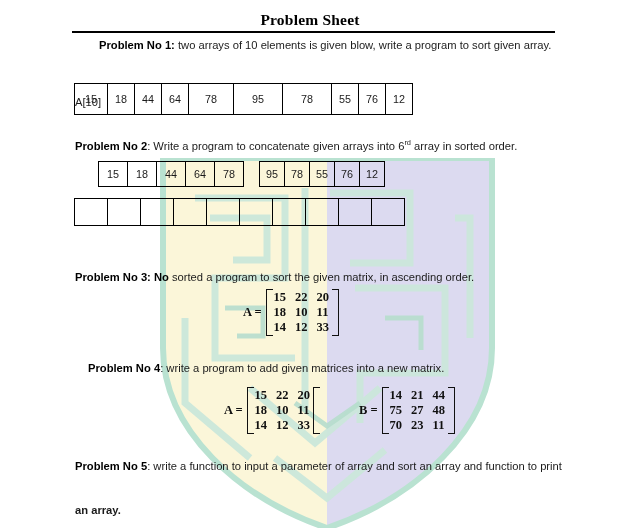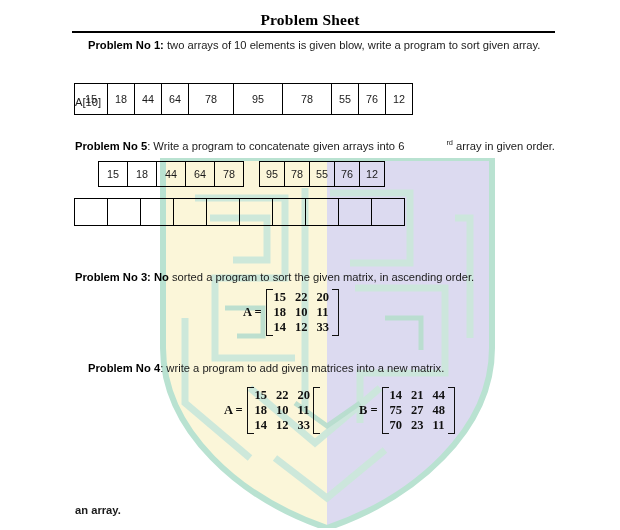--- a/index.html
+++ b/index.html
@@ -57,21 +57,21 @@
   }
 
   .para {
     position: absolute;
     font-size: 11.2px;
     line-height: 14px;
     color: #1b1b1b;
     white-space: nowrap;
   }
   .para b { font-weight: bold; color: #000; }
-  .para sup { font-size: 7.4px; vertical-align: super; margin-left: 42px; }
+  .para sup { font-size: 7.4px; vertical-align: super; }
 
   
   .array-table {
     position: absolute;
     border-collapse: collapse;
     font-size: 10.8px;
     background: transparent;
   }
   .array-table td {
     border: 1.3px solid #000000;
@@ -135,21 +135,21 @@
     line-height: 15px;
     font-size: 12.5px;
     font-weight: bold;
   }
 
   #matrix-p3 { left: 243px; top: 289px; }
   #matrix-p4-a { left: 224px; top: 387px; }
   #matrix-p4-b { left: 359px; top: 387px; }
 
   
-  #p1-text { left: 64px; top: 38px; padding-left: 24px; }
+  #p1-text { left: 75px; top: 38px; padding-left: 24px; }
   #p1-varname { left: 75px; top: 62px; margin-top: 33px; }
   #p2-text { left: 75px; top: 136px; }
   #p3-text { left: 75px; top: 270px; }
   #p4-text { left: 88px; top: 361px; }
   #p5-text { left: 75px; top: 459px; }
   #p5-text-2 { left: 75px; top: 503px; font-weight: bold; }
 </style>
 </head>
 <body>
 
@@ -203,21 +203,21 @@
           <td style="width: 48px;">95</td>
           <td style="width: 48px;">78</td>
           <td style="width: 26px;">55</td>
           <td style="width: 26px;">76</td>
           <td style="width: 26px;">12</td>
         </tr>
       </tbody>
   </table>
 
   <div class="para" id="p2-text">
-    <b>Problem No 5</b><span>: Write a program to concatenate given arrays into 6</span><sup>rd</sup><span> array in given order.</span>
+    <b>Problem No 2</b><span>: Write a program to concatenate given arrays into 6</span><sup>rd</sup><span> array in sorted order.</span>
   </div>
 
   <table class="array-table" id="array-src-1">
     <tbody>
         <tr id="row-src1">
           <td>15</td>
           <td>18</td>
           <td>44</td>
           <td>64</td>
           <td>78</td>
@@ -306,15 +306,18 @@
         <span>75</span>
         <span>27</span>
         <span>48</span>
         <span>70</span>
         <span>23</span>
         <span>11</span>
       </div>
     <span class="bracket bracket-right"></span>
   </div>
 
+  <div class="para" id="p5-text">
+    <b>Problem No 5</b><span>: write a function to input a parameter of array and sort an array and function to print</span>
+  </div>
   <div class="para" id="p5-text-2">an array.</div>
 
 </div>
 
 </body></html>

